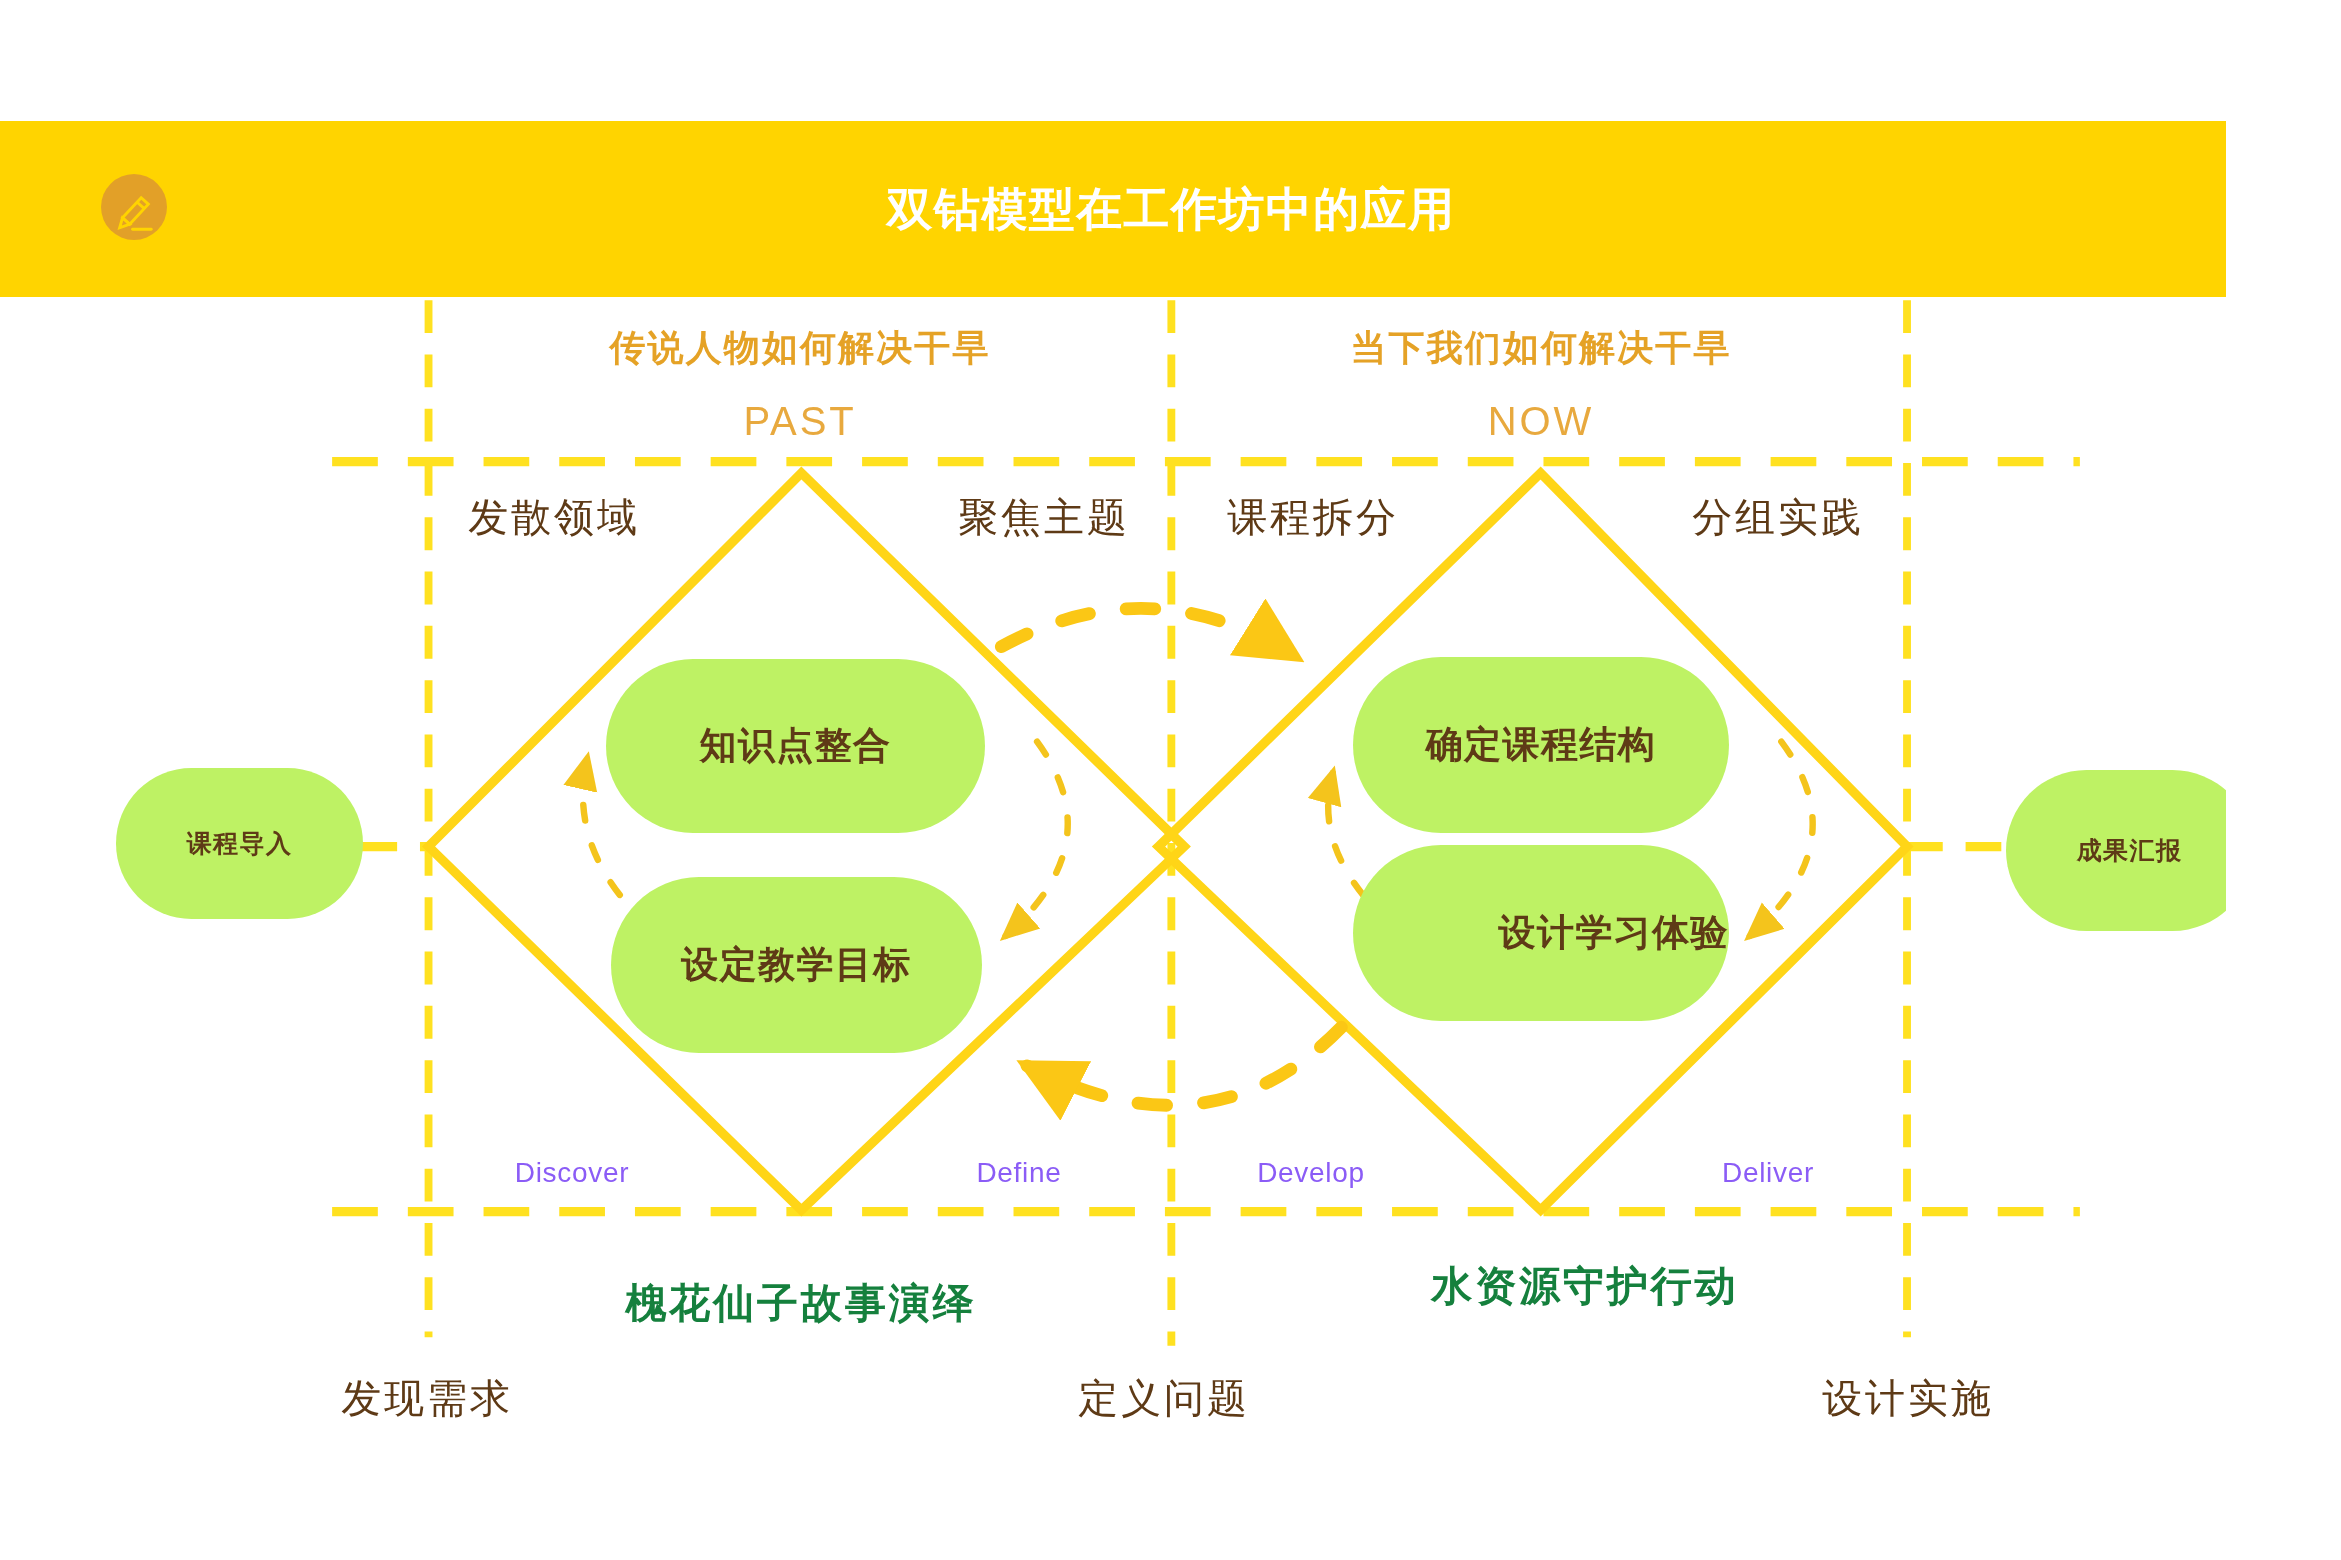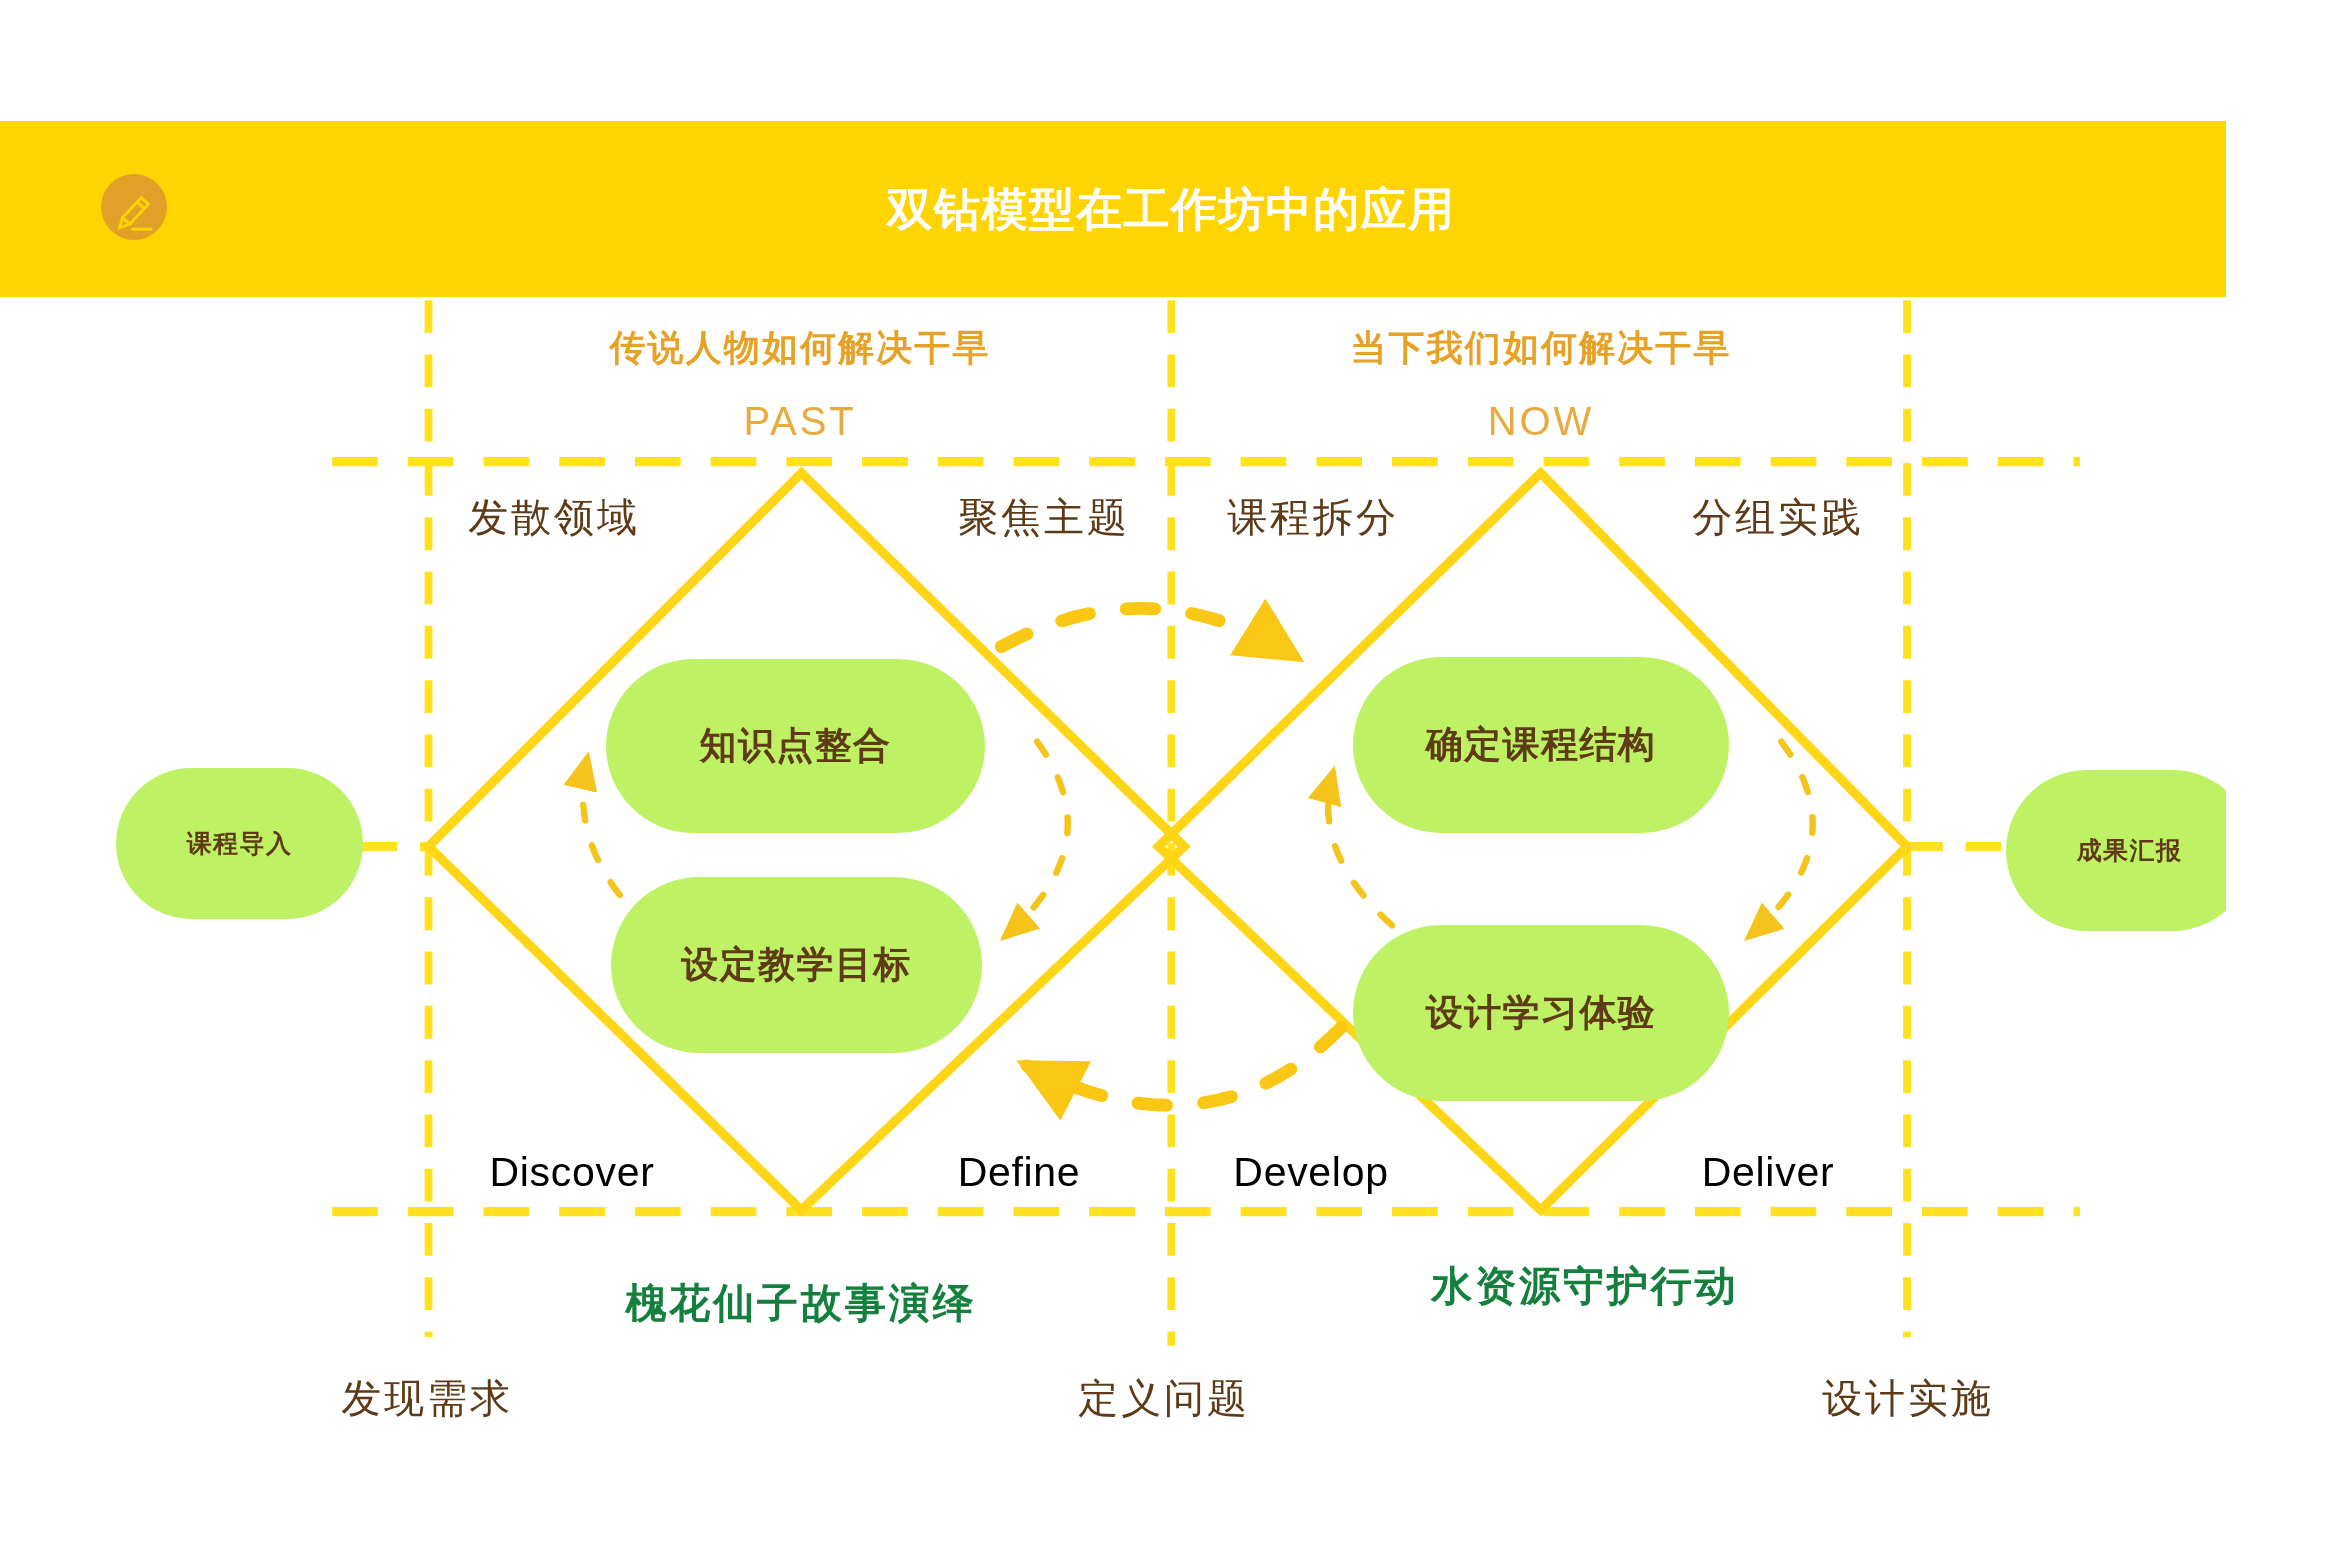--- a/index.html
+++ b/index.html
@@ -6,21 +6,21 @@
   .stage{position:relative;width:2226px;height:1561px;background:#ffffff;overflow:hidden;
          font-family:"Liberation Sans","DejaVu Sans",sans-serif;}
   .header-bar{position:absolute;left:0;top:121px;width:2342px;height:176px;background:#FFD400;}
   .pencil-badge{position:absolute;left:101px;top:174px;width:66px;height:66px;border-radius:50%;
                 background:#E2A028;display:flex;align-items:center;justify-content:center;}
   .t{position:absolute;transform:translate(-50%,-50%);white-space:nowrap;line-height:1.1;}
   .title{color:#ffffff;font-size:46px;font-weight:bold;letter-spacing:1.4px;}
   .orange-bold{color:#E5A226;font-size:36px;font-weight:bold;letter-spacing:2.1px;}
   .orange-tag{color:#E8A93E;font-size:40px;letter-spacing:2.9px;}
   .brown{color:#5E3A16;font-size:40px;letter-spacing:2.9px;}
-  .brown-en{color:#000000;font-size:41px;letter-spacing:0.7px;}
+  .brown-en{color:#8b5cf6;font-size:28px;letter-spacing:0.7px;}
   .activity{color:#15803d;font-size:41px;font-weight:bold;letter-spacing:2.9px;}
   .pill{position:absolute;background:#bef264;border-radius:100px;display:flex;align-items:center;
         justify-content:center;color:#5E3A16;font-weight:bold;}
   .pill-step{font-size:37px;letter-spacing:1.4px;}
   .pill-side{font-size:25px;letter-spacing:1.4px;}
   svg.overlay{position:absolute;left:0;top:0;}
 </style>
 </head>
 <body>
 
@@ -95,21 +95,21 @@
 
   <div class="pill pill-step" style="left:606px;top:659px;width:379px;height:174px;">
     <span>知识点整合</span>
   </div>
   <div class="pill pill-step" style="left:611px;top:877px;width:371px;height:176px;">
     <span>设定教学目标</span>
   </div>
   <div class="pill pill-step" style="left:1353px;top:657px;width:376px;height:176px;">
     <span>确定课程结构</span>
   </div>
-  <div class="pill pill-step" style="left:1353px;top:925px;width:376px;height:176px;">
+  <div class="pill pill-step" style="left:1353px;top:845px;width:376px;height:176px;justify-content:flex-end;">
     <span>设计学习体验</span>
   </div>
 
   <div class="pill pill-side" style="left:116px;top:768px;width:247px;height:151px;">
     <span>课程导入</span>
   </div>
   <div class="pill pill-side" style="left:2006px;top:770px;width:247px;height:161px;">
     <span>成果汇报</span>
   </div>
 

